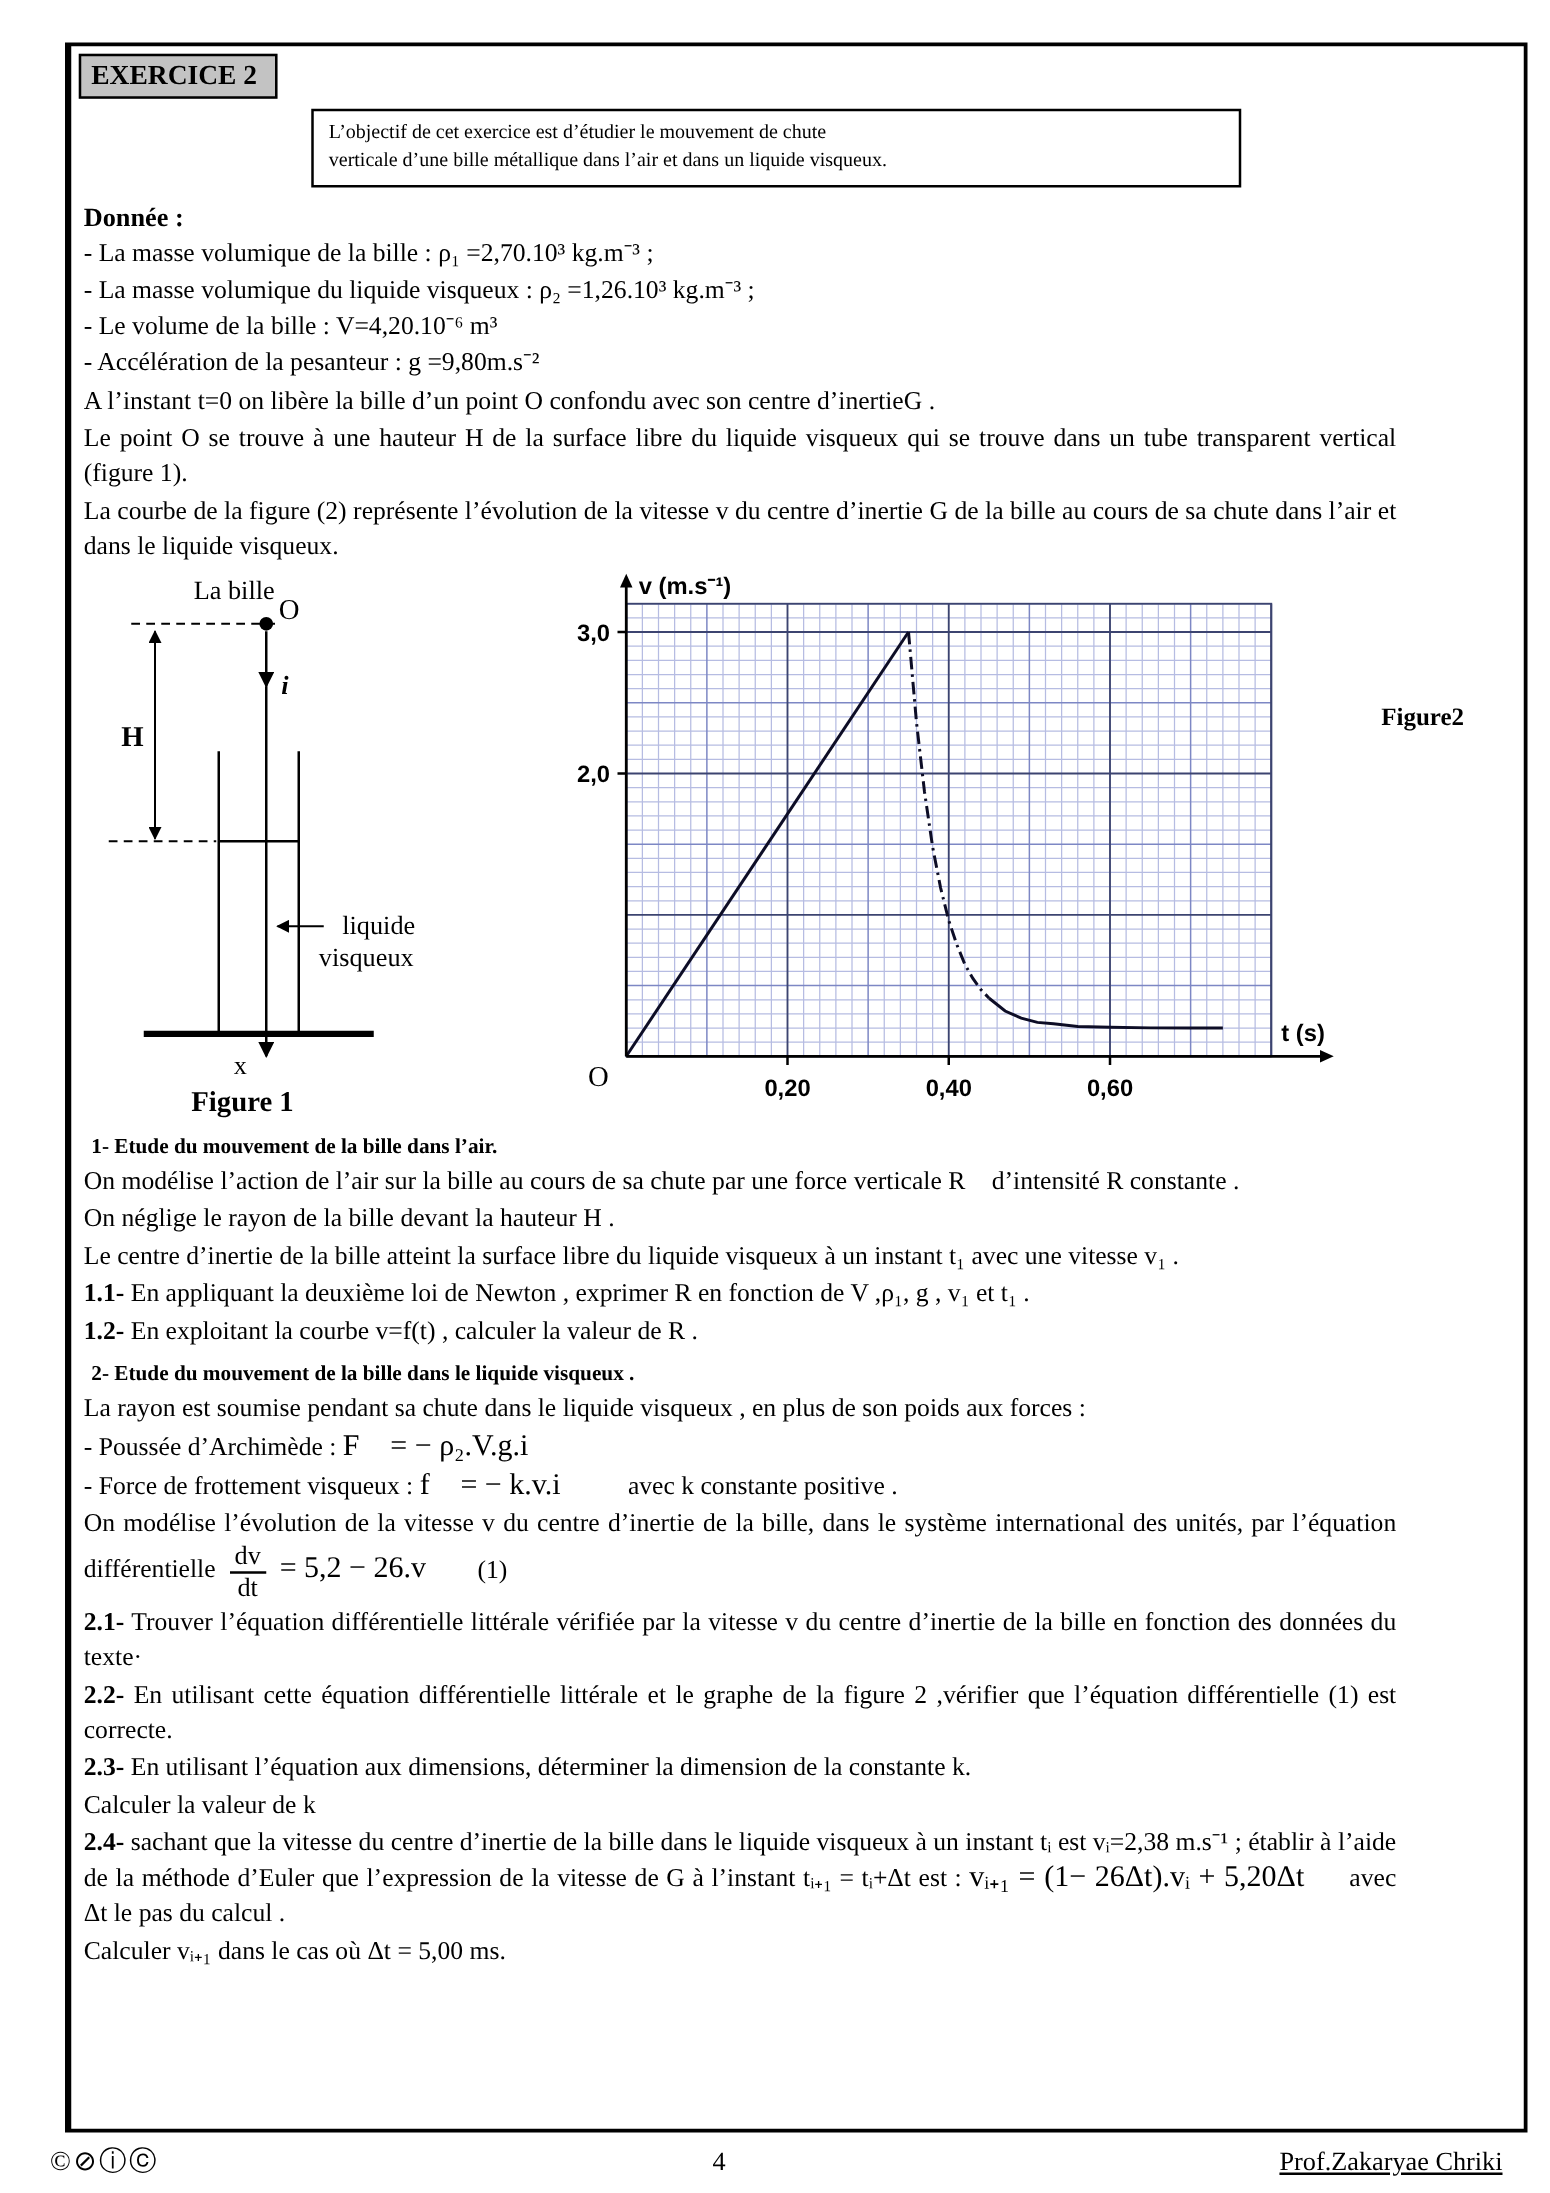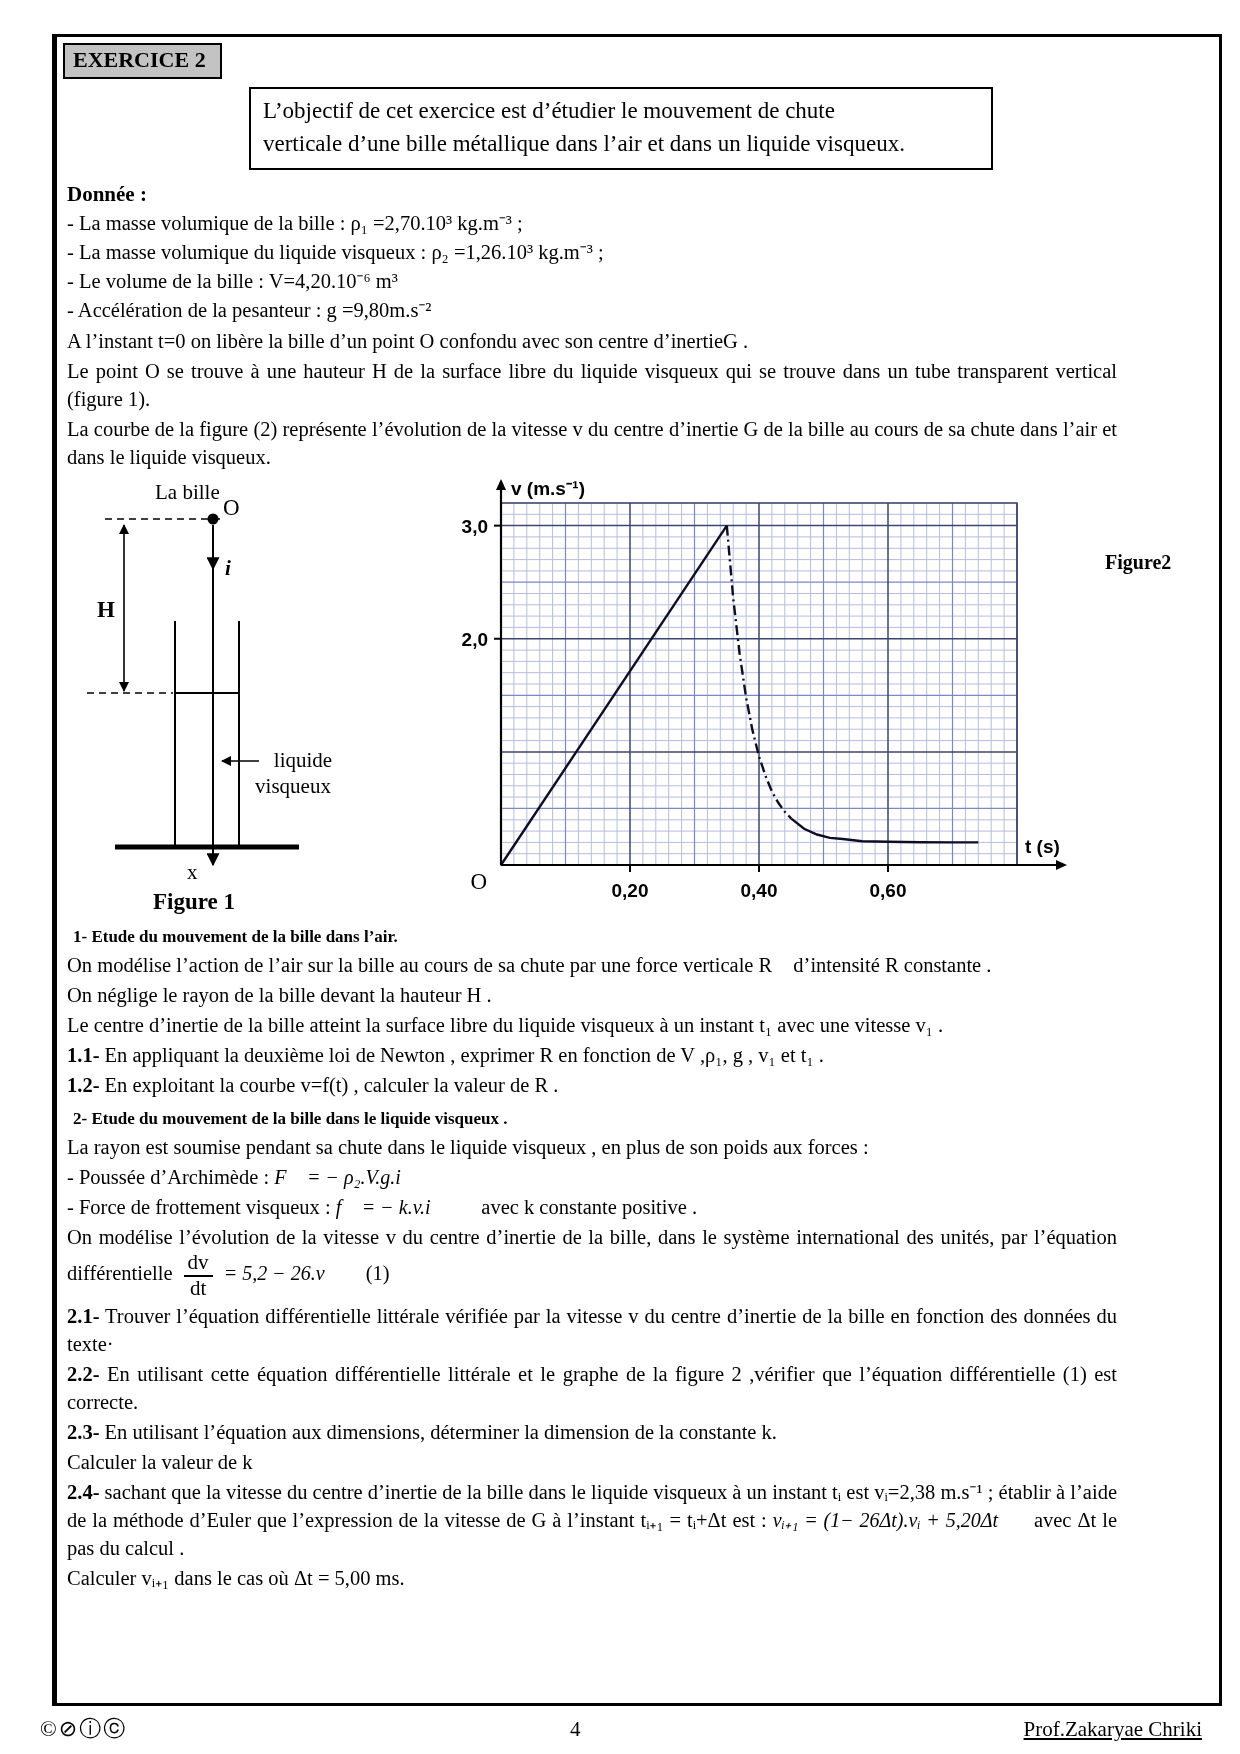--- a/index.html
+++ b/index.html
@@ -1,30 +1,30 @@
 <!DOCTYPE html>
 <html><head>
 <meta charset="utf-8">
 <style>
   html,body{margin:0;padding:0;}
   body{width:1240px;height:1754px;background:#ffffff;font-family:"Liberation Serif",serif;color:#000;}
   .page{position:relative;width:1240px;height:1754px;background:#ffffff;overflow:hidden;}
   .frame{position:absolute;left:52px;top:34px;width:1170px;height:1672px;border:3px solid #000;border-left-width:5px;background:#fff;box-sizing:border-box;}
   .exo-box{display:inline-block;margin:6px 0 0 6px;background:#c3c3c3;border:2px solid #000;padding:2px 14px 4px 8px;font-weight:bold;font-size:22px;}
-  .objective-box{width:744px;margin:8px 0 0 192px;border:2px solid #000;padding:6px 8px 8px 12px;font-size:23px;line-height:1.42;box-sizing:border-box;}
+  .objective-box{width:744px;margin:8px 0 0 192px;border:2px solid #000;padding:6px 8px 8px 12px;font-size:16px;line-height:1.42;box-sizing:border-box;}
   .content{padding:4px 0 0 10px;}
   .h-donnees{font-size:21px;font-weight:bold;margin:8px 0 2px 0;}
   .data-line{font-size:20.5px;line-height:29px;}
   .para{font-size:20.5px;line-height:28px;width:1050px;margin:2px 0;}
   .just{text-align:justify;}
   .sec-title{font-size:17px;font-weight:bold;margin:10px 0 4px 6px;}
   .qlabel{font-weight:bold;}
   .figures-row{display:flex;align-items:flex-start;margin:4px 0 0 0;gap:24px;}
-  .fig2-caption{font-weight:bold;font-size:20px;margin-top:76px;margin-left:10px;font-family:"Liberation Serif",serif;}
-  .vec-eq{font-size:20px;font-style:italic;}
+  .fig2-caption{font-weight:bold;font-size:20px;margin-top:108px;margin-left:10px;font-family:"Liberation Serif",serif;}
+  .vec-eq{font-size:24px;}
   .frac{display:inline-block;vertical-align:-15px;text-align:center;font-size:21px;line-height:1.08;margin:0 6px;}
   .frac .num{display:block;border-bottom:2px solid #000;padding:0 4px 1px 4px;}
   .frac .den{display:block;}
   .eq-no{margin-left:36px;}
   .suffix-gap{margin-left:30px;}
   .footer{position:absolute;left:36px;width:1170px;top:1714px;display:flex;align-items:center;box-sizing:border-box;padding:0 4px;}
   .license{font-size:22px;letter-spacing:2px;}
   .pagenum{flex:1;text-align:center;font-size:21px;}
   .author{font-size:21px;text-decoration:underline;}
   svg text{fill:#000;}

